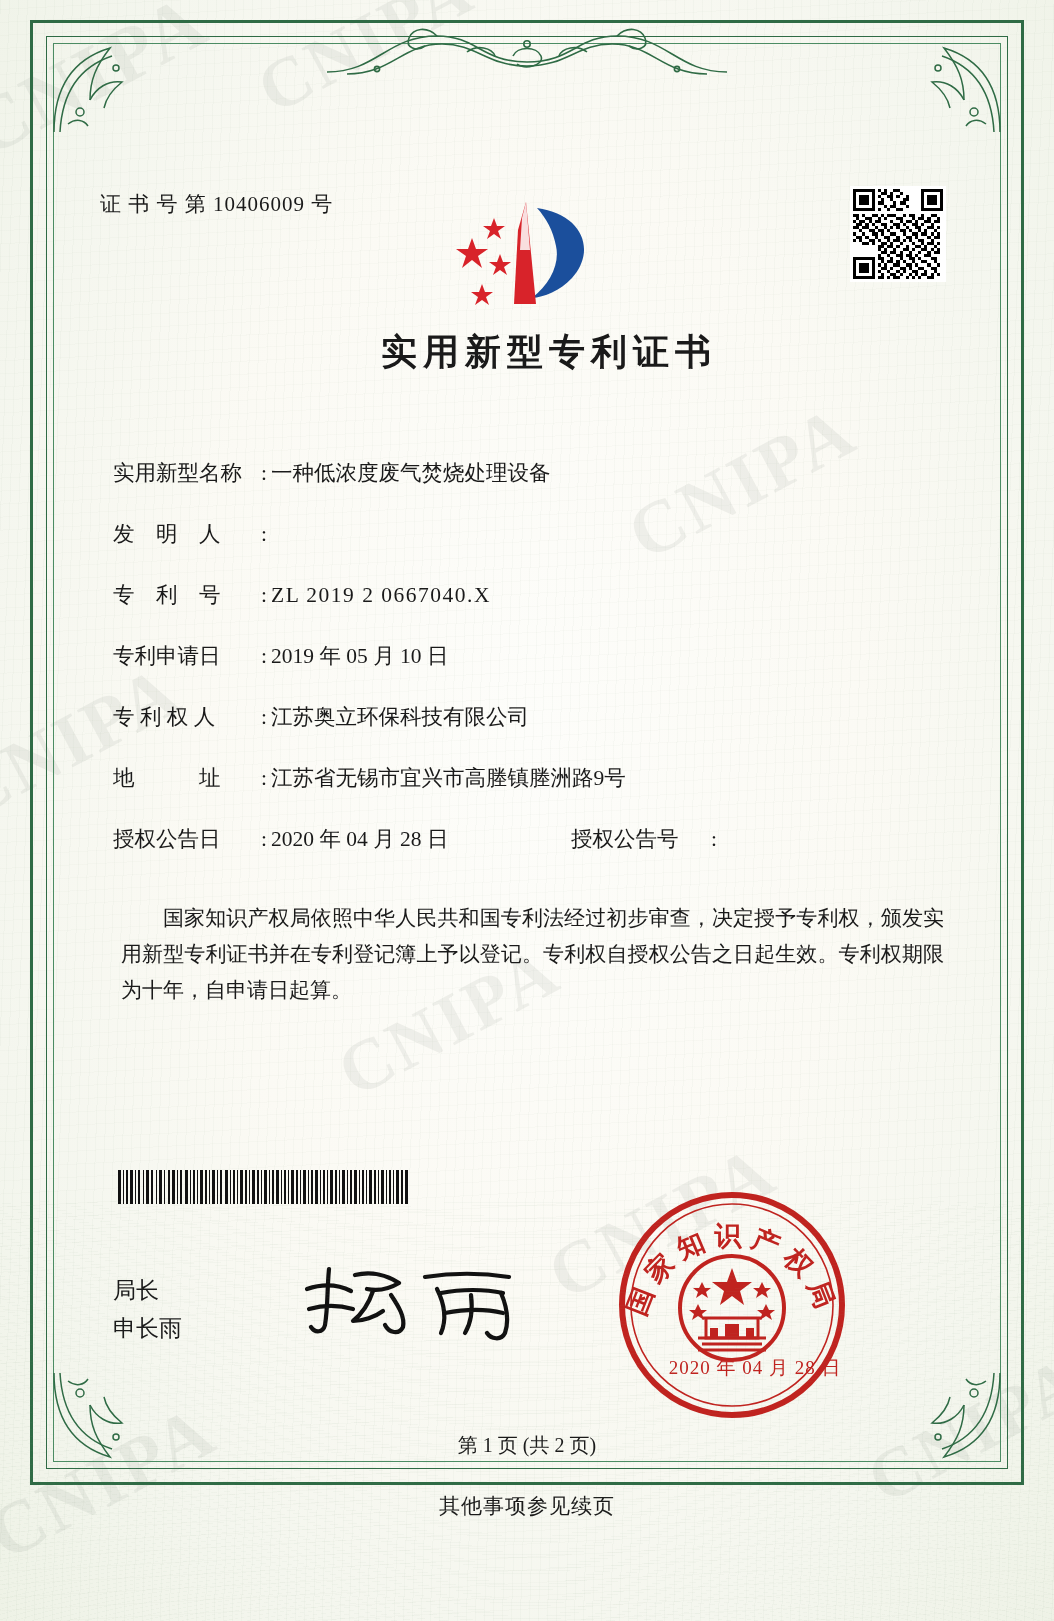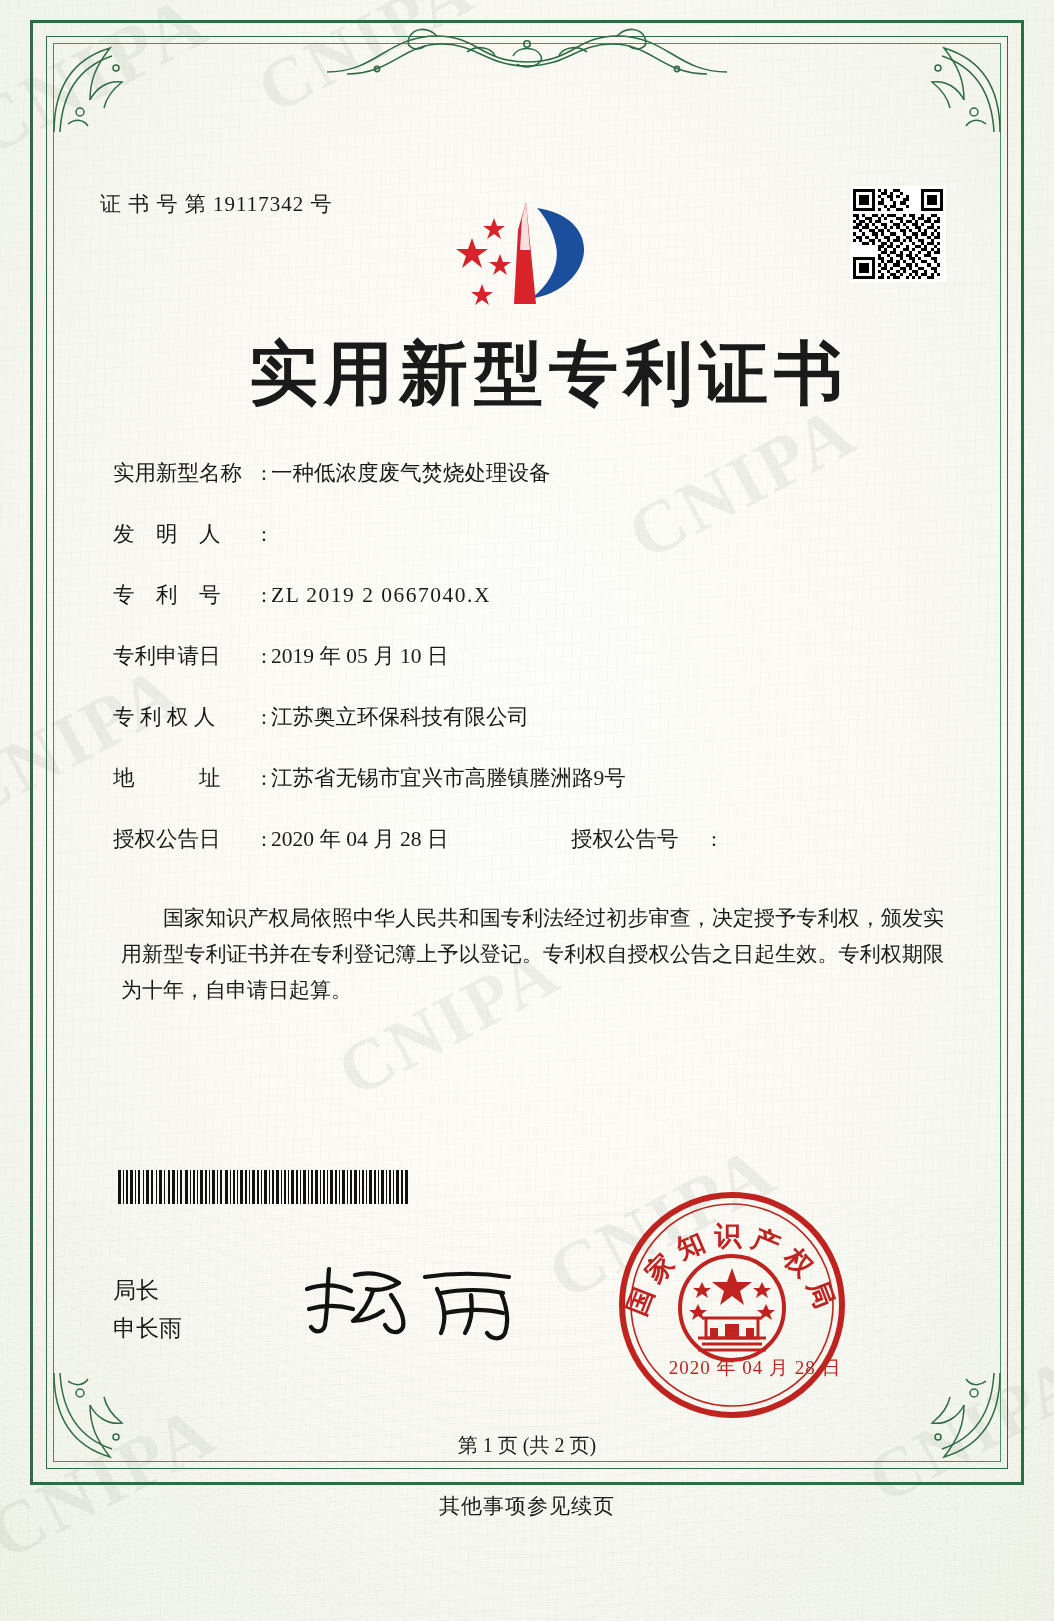--- a/index.html
+++ b/index.html
@@ -106,21 +106,21 @@
   .qr {
     position: absolute; right: 108px; top: 186px;
     width: 96px; height: 96px;
     background: #fff; padding: 3px;
   }
   .qr svg { width: 100%; height: 100%; display: block; }
 
   .title {
     position: absolute; left: 0; right: 0; top: 328px;
     text-align: center;
-    font-size: 69px; font-weight: bold;
+    font-size: 36px; font-weight: bold;
     letter-spacing: 6px;
     font-family: "Liberation Serif", "DejaVu Serif", serif;
     padding-left: 44px;
   }
 
   .fields { position: absolute; left: 113px; top: 460px; width: 830px; }
   .field-row {
     display: flex; align-items: flex-start;
     font-size: 21.5px;
     margin-bottom: 33px;
@@ -251,21 +251,21 @@
       <path d="M10 92 C 12 56, 26 28, 62 16"></path>
       <path d="M40 60 C 46 48, 58 40, 72 42 C 62 50, 56 58, 54 68"></path>
       <circle cx="30" cy="72" r="4"></circle>
       <circle cx="66" cy="28" r="3"></circle>
       <path d="M18 84 C 26 78, 34 80, 38 86"></path>
     </svg>
   </div>
 
   <div class="content">
 
-    <div class="cert-no">证 书 号 第 19117342 号</div>
+    <div class="cert-no">证 书 号 第 10406009 号</div>
 
     <div class="logo">
       <svg viewBox="0 0 175 125">
 
         <path d="M105 16 C 150 22, 165 58, 140 86 C 128 99, 112 105, 100 106 C 118 92, 128 72, 124 54 C 121 38, 114 26, 105 16 Z" fill="#1b4f9c"></path>
 
         <path d="M94 10 L 104 112 L 82 112 L 86 38 Z" fill="#d8232a"></path>
 
         <path d="M94 10 L 98 58 L 88 58 L 90 26 Z" fill="#ffffff" opacity="0.85"></path>
 

